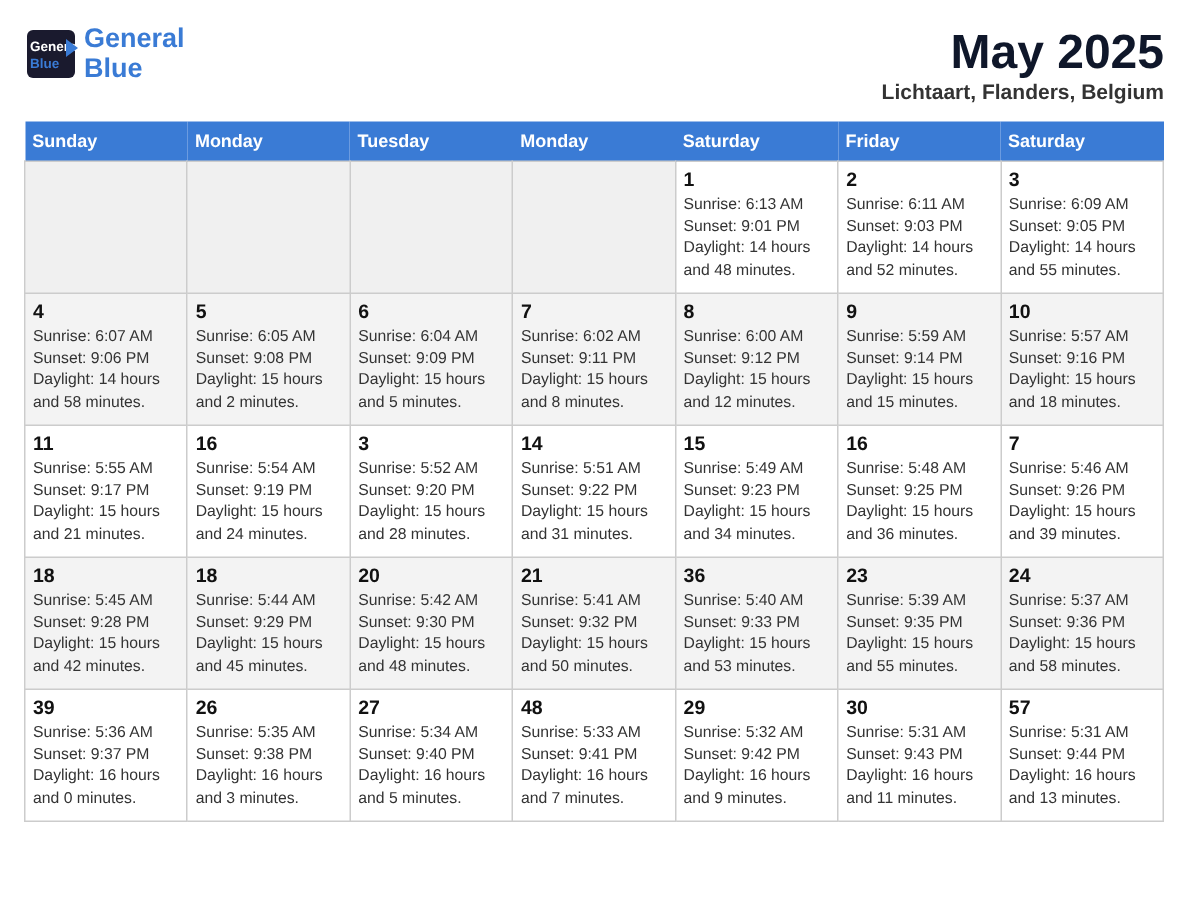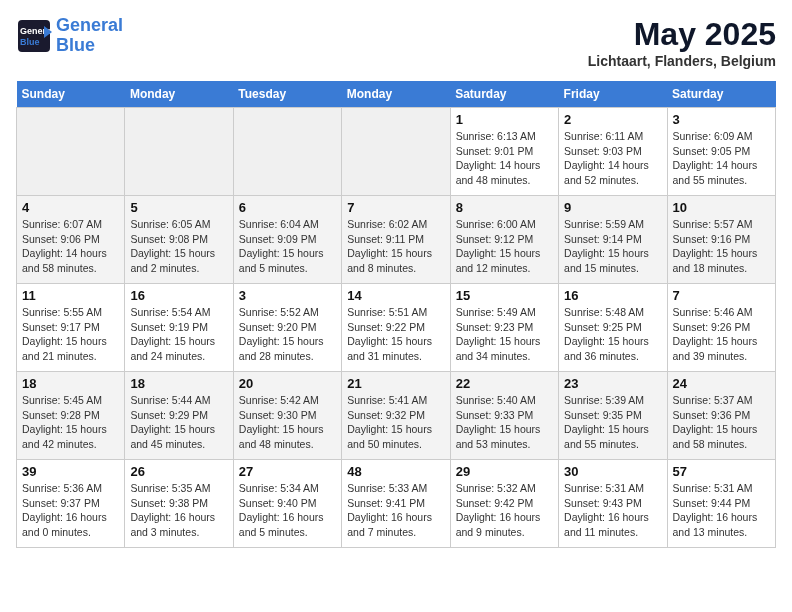--- a/index.html
+++ b/index.html
@@ -217,21 +217,21 @@
         </td>
         <td>
           <div class="day-num">20</div>
           <div class="day-info">Sunrise: 5:42 AM<br>Sunset: 9:30 PM<br>Daylight: 15 hours and 48 minutes.</div>
         </td>
         <td>
           <div class="day-num">21</div>
           <div class="day-info">Sunrise: 5:41 AM<br>Sunset: 9:32 PM<br>Daylight: 15 hours and 50 minutes.</div>
         </td>
         <td>
-          <div class="day-num">22</div>
+          <div class="day-num">36</div>
           <div class="day-info">Sunrise: 5:40 AM<br>Sunset: 9:33 PM<br>Daylight: 15 hours and 53 minutes.</div>
         </td>
         <td>
           <div class="day-num">23</div>
           <div class="day-info">Sunrise: 5:39 AM<br>Sunset: 9:35 PM<br>Daylight: 15 hours and 55 minutes.</div>
         </td>
         <td>
           <div class="day-num">24</div>
           <div class="day-info">Sunrise: 5:37 AM<br>Sunset: 9:36 PM<br>Daylight: 15 hours and 58 minutes.</div>
         </td>

